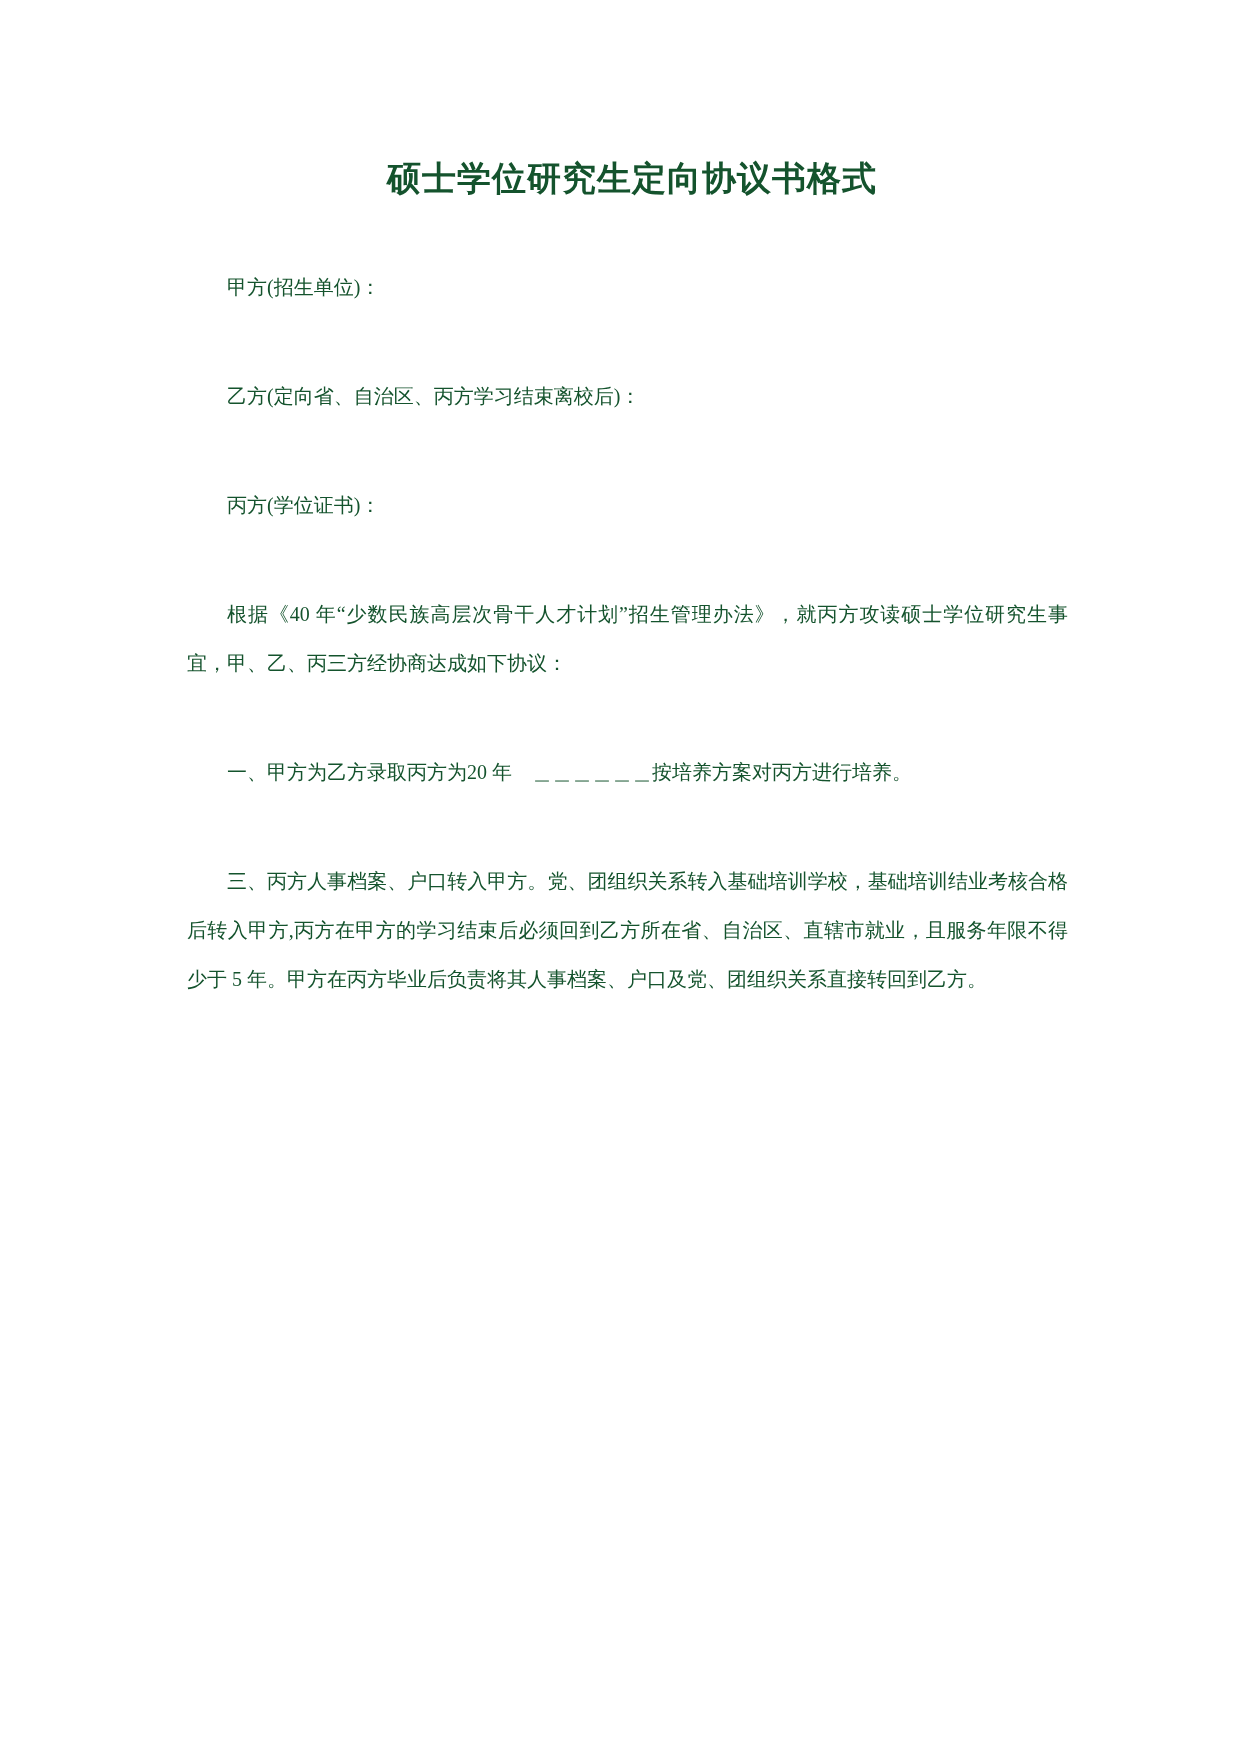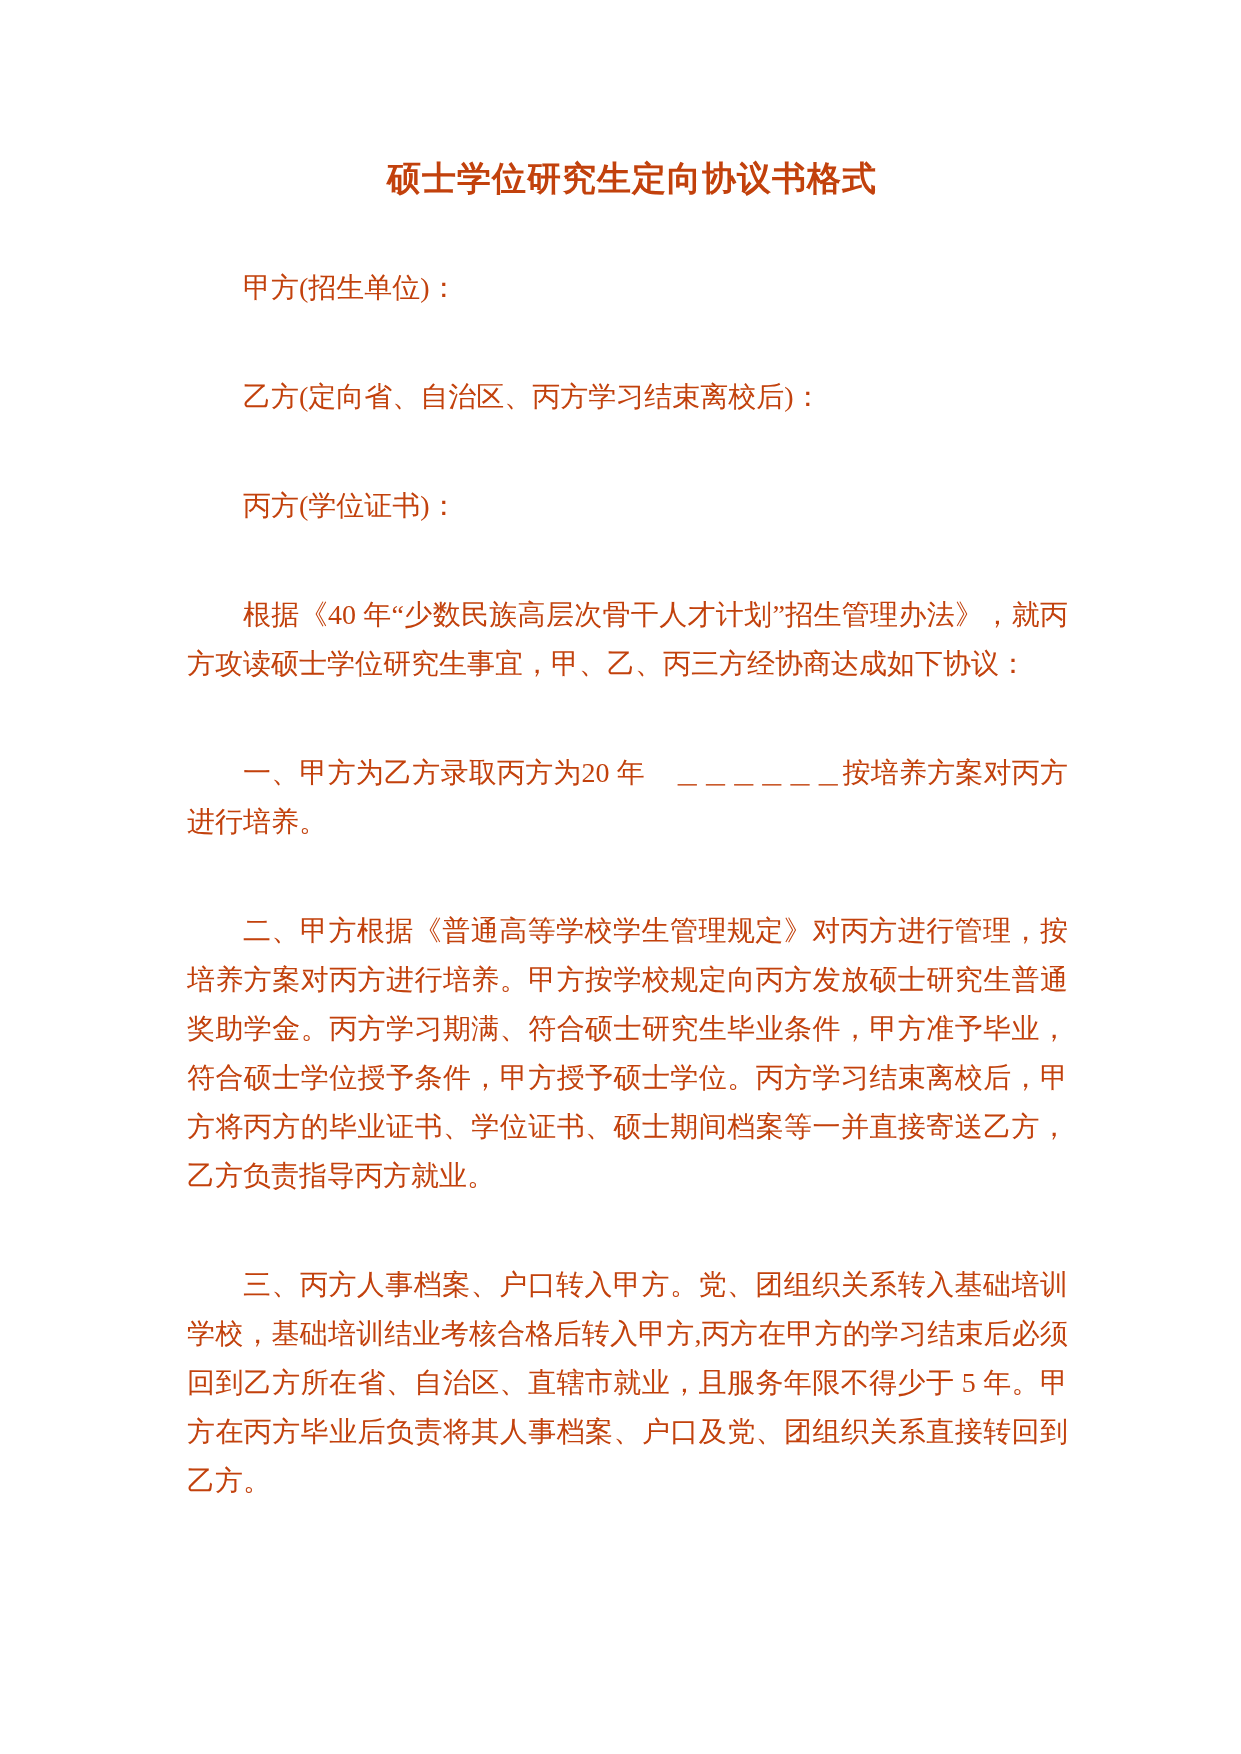--- a/index.html
+++ b/index.html
@@ -5,36 +5,36 @@
   html, body {
     margin: 0;
     padding: 0;
     background: #ffffff;
   }
   .page {
     position: relative;
     width: 1241px;
     height: 1754px;
     background: #ffffff;
-    color: #c2410c;
+    color: #14532d;
     font-family: "Liberation Serif", "DejaVu Serif", serif;
     box-sizing: border-box;
     padding: 155px 164px 0 187px;
     overflow: hidden;
   }
   .doc-title {
     font-size: 34px;
     font-weight: 700;
     text-align: center;
     margin: 0 0 14px 0;
     line-height: 48px;
     letter-spacing: 1px;
   }
   .doc-paragraph {
-    font-size: 28px;
+    font-size: 20px;
     line-height: 49px;
     margin: 60px 9px 0 0;
     text-indent: 2em;
     text-align: justify;
   }
 </style>
 </head>
 <body>
 
 <div class="page">
@@ -43,17 +43,16 @@
   <p class="doc-paragraph">甲方(招生单位)：</p>
 
   <p class="doc-paragraph">乙方(定向省、自治区、丙方学习结束离校后)：</p>
 
   <p class="doc-paragraph">丙方(学位证书)：</p>
 
   <p class="doc-paragraph">根据《40 年“少数民族高层次骨干人才计划”招生管理办法》，就丙方攻读硕士学位研究生事宜，甲、乙、丙三方经协商达成如下协议：</p>
 
   <p class="doc-paragraph">一、甲方为乙方录取丙方为20 年　＿＿＿＿＿＿按培养方案对丙方进行培养。</p>
 
-  <p class="doc-paragraph">二、甲方根据《普通高等学校学生管理规定》对丙方进行管理，按培养方案对丙方进行培养。甲方按学校规定向丙方发放硕士研究生普通奖助学金。丙方学习期满、符合硕士研究生毕业条件，甲方准予毕业，符合硕士学位授予条件，甲方授予硕士学位。丙方学习结束离校后，甲方将丙方的毕业证书、学位证书、硕士期间档案等一并直接寄送乙方，乙方负责指导丙方就业。</p>
 
   <p class="doc-paragraph">三、丙方人事档案、户口转入甲方。党、团组织关系转入基础培训学校，基础培训结业考核合格后转入甲方,丙方在甲方的学习结束后必须回到乙方所在省、自治区、直辖市就业，且服务年限不得少于 5 年。甲方在丙方毕业后负责将其人事档案、户口及党、团组织关系直接转回到乙方。</p>
 
 </div>
 
 </body></html>

